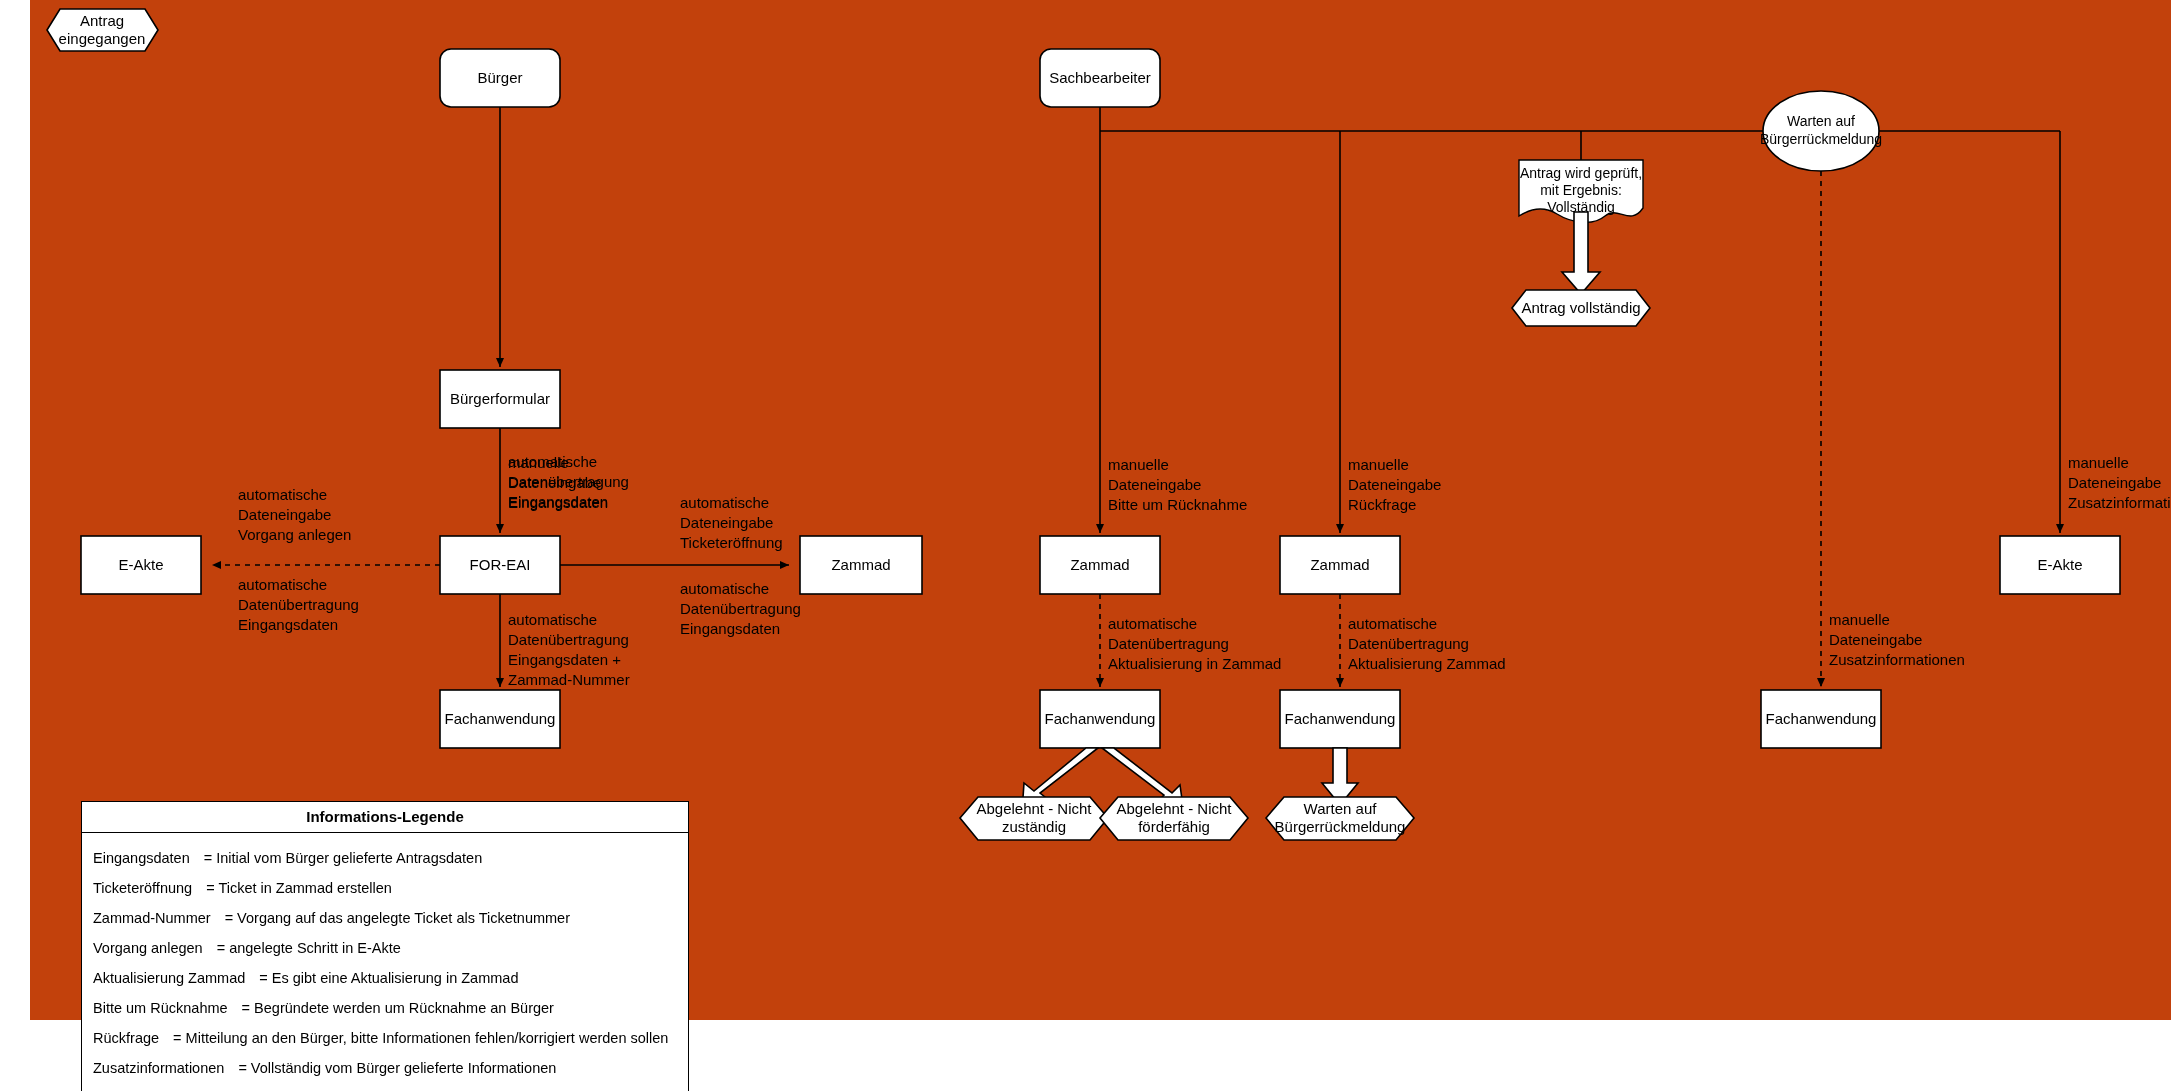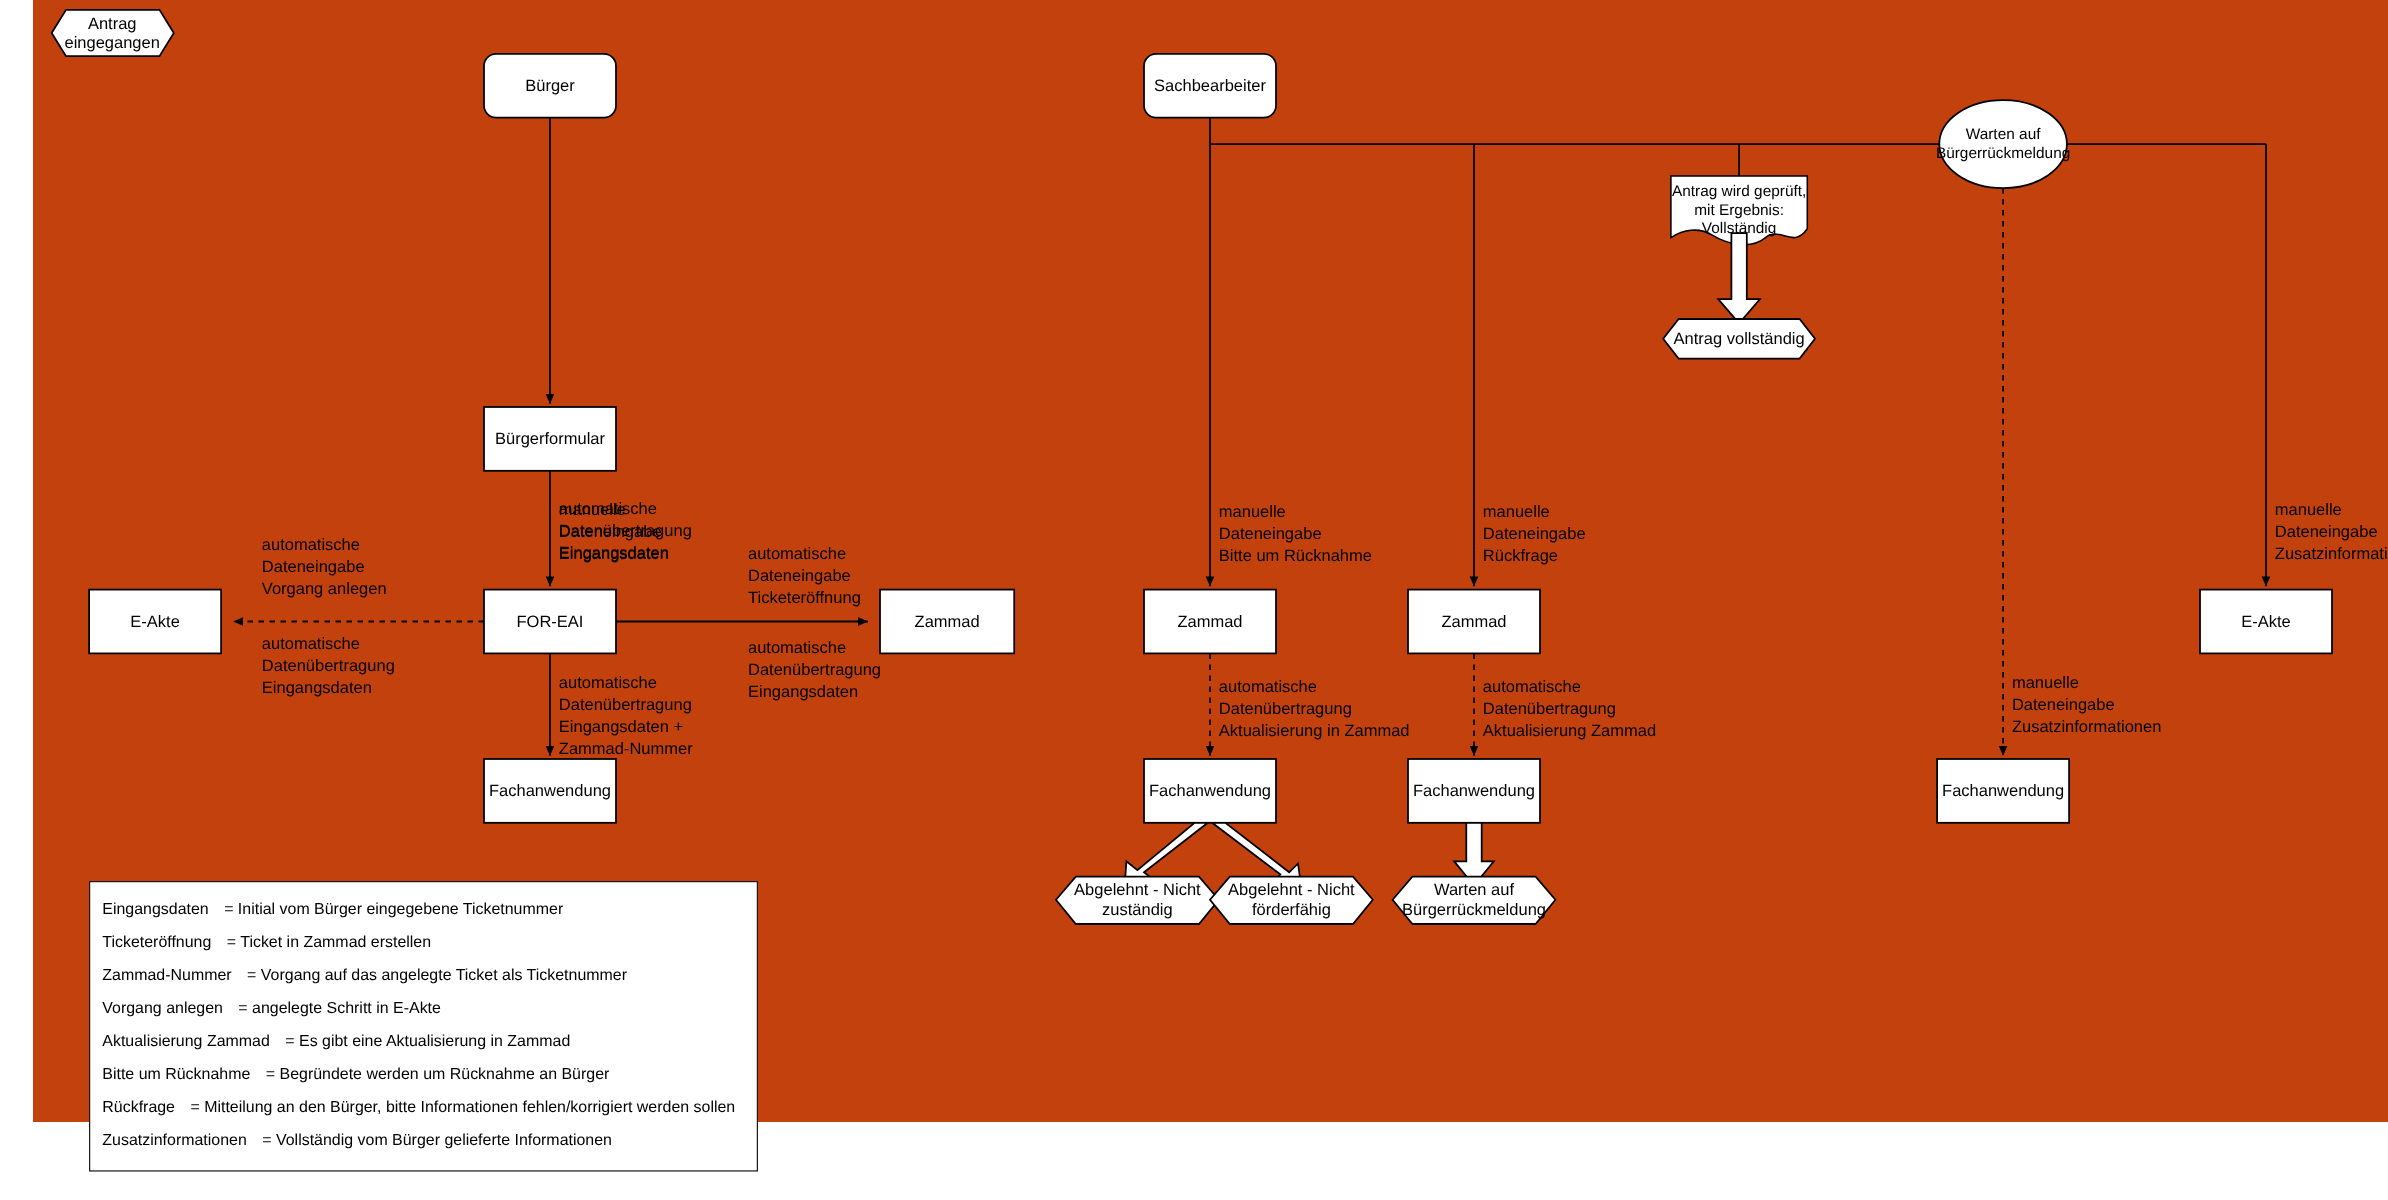--- a/index.html
+++ b/index.html
@@ -312,24 +312,25 @@
 
     <g>
       <polygon class="shape-stroke" points="1236,818 1254,797 1366,797 1384,818 1366,840 1254,840"></polygon>
       <text class="node-label" x="1310" y="814" text-anchor="middle">Warten auf</text>
       <text class="node-label" x="1310" y="832" text-anchor="middle">Bürgerrückmeldung</text>
     </g>
 
   </svg>
 
   <div class="legend-box">
+    <div class="legend-title">Informations-Legende</div>
     <div class="legend-body">
       <div class="legend-row">
         <span class="legend-term">Eingangsdaten</span>
-        <span class="legend-def">= Initial vom Bürger eingegebene Ticketnummer</span>
+        <span class="legend-def">= Initial vom Bürger gelieferte Antragsdaten</span>
       </div>
       <div class="legend-row">
         <span class="legend-term">Ticketeröffnung</span>
         <span class="legend-def">= Ticket in Zammad erstellen</span>
       </div>
       <div class="legend-row">
         <span class="legend-term">Zammad-Nummer</span>
         <span class="legend-def">= Vorgang auf das angelegte Ticket als Ticketnummer</span>
       </div>
       <div class="legend-row">

